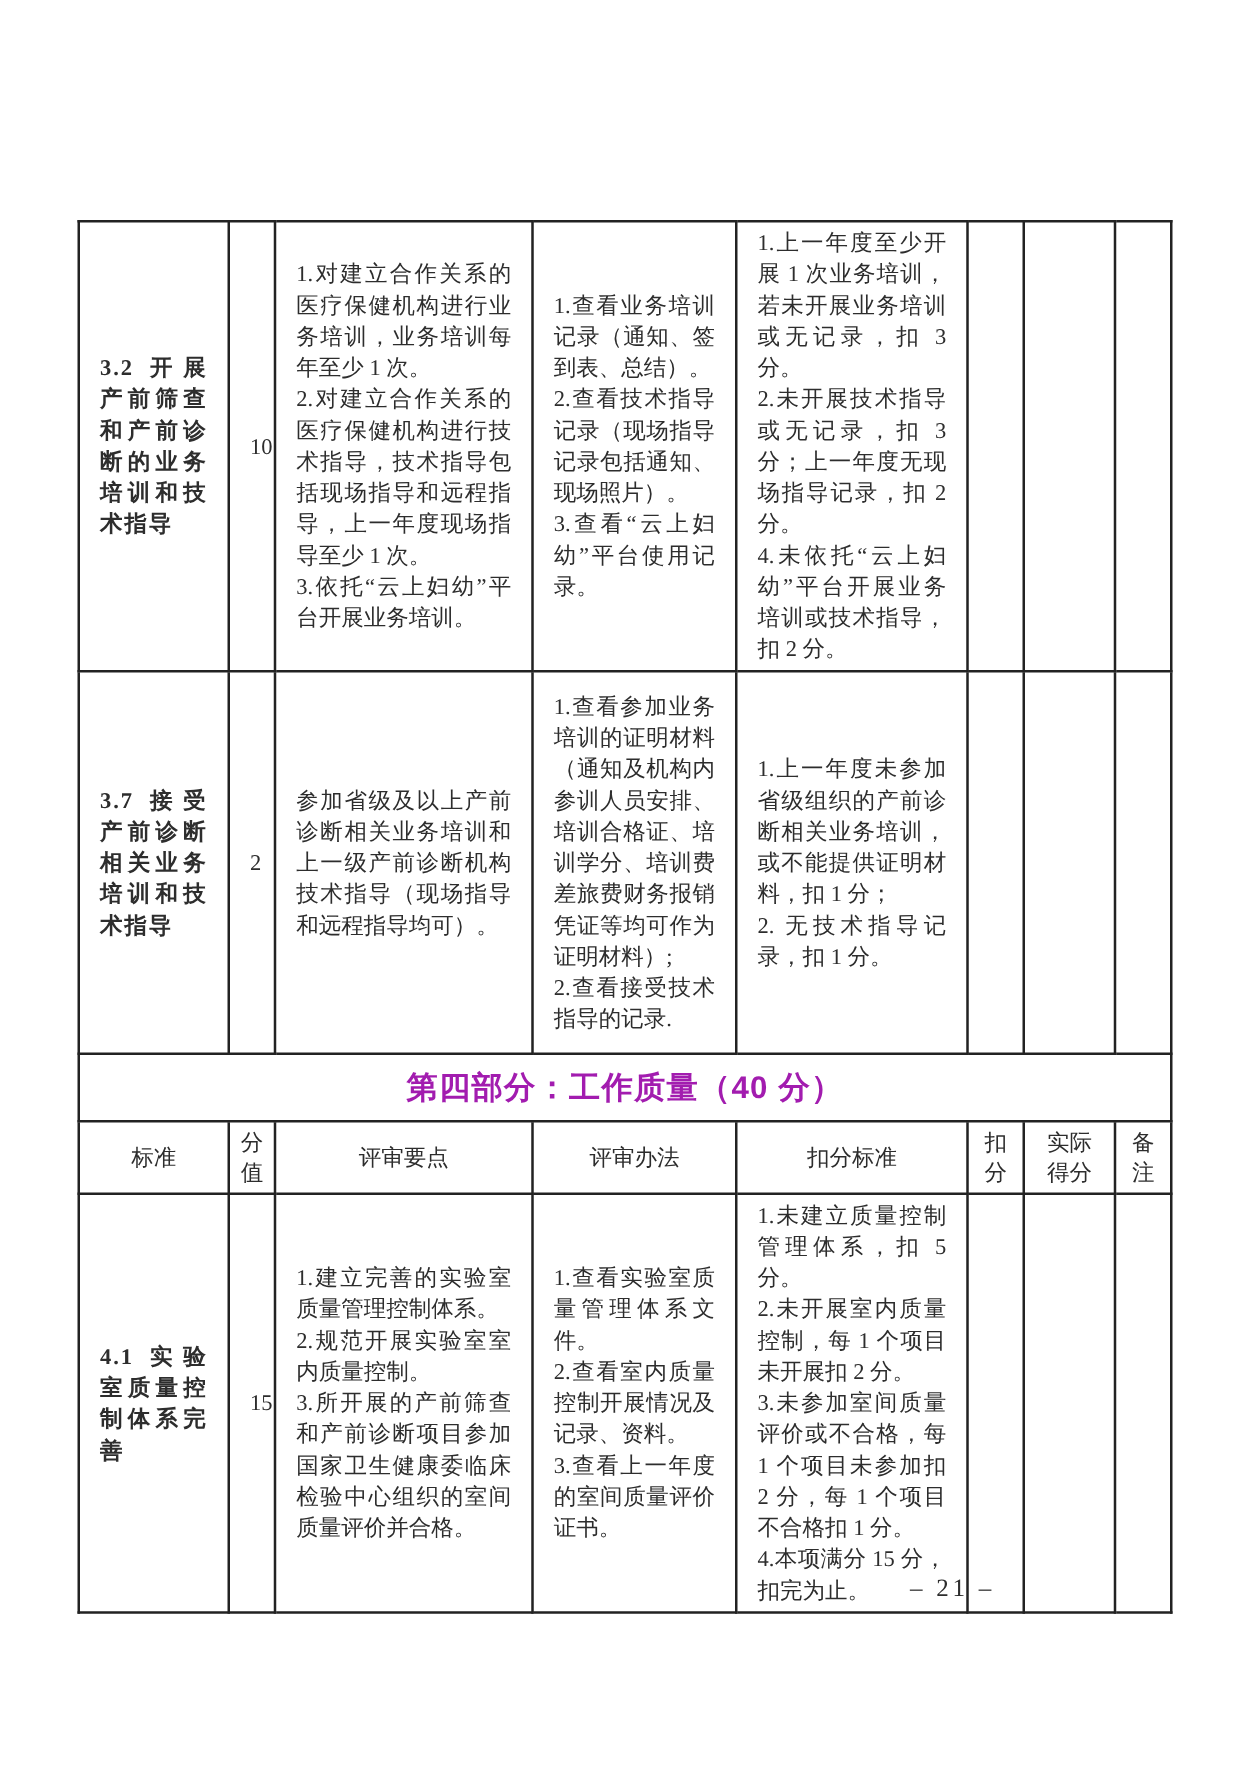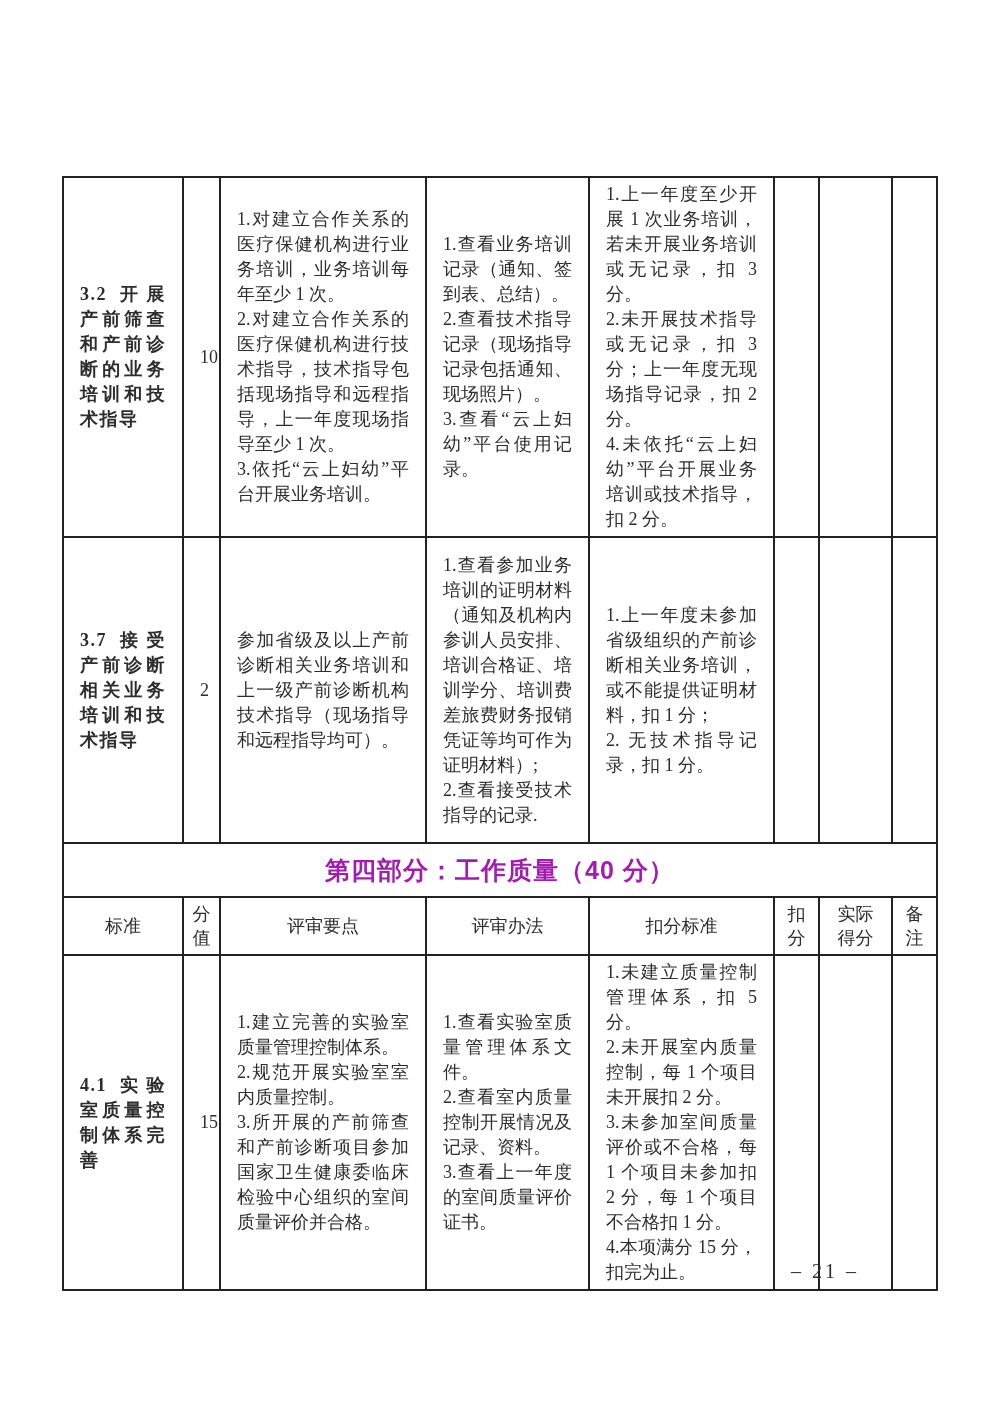--- a/index.html
+++ b/index.html
@@ -58,21 +58,21 @@
   }
   tr.r-header td{
     text-align:center;
     font-size:18px;
     line-height:24px;
     white-space:pre-line;
     padding:4px 2px;
   }
   .pageno{
     position:absolute;
-    left:791px;
+    left:728px;
     top:1260px;
     font-size:20px;
     letter-spacing:3px;
     color:#2d2d2d;
   }
 </style>
 </head>
 <body>
 
 <div class="page">

